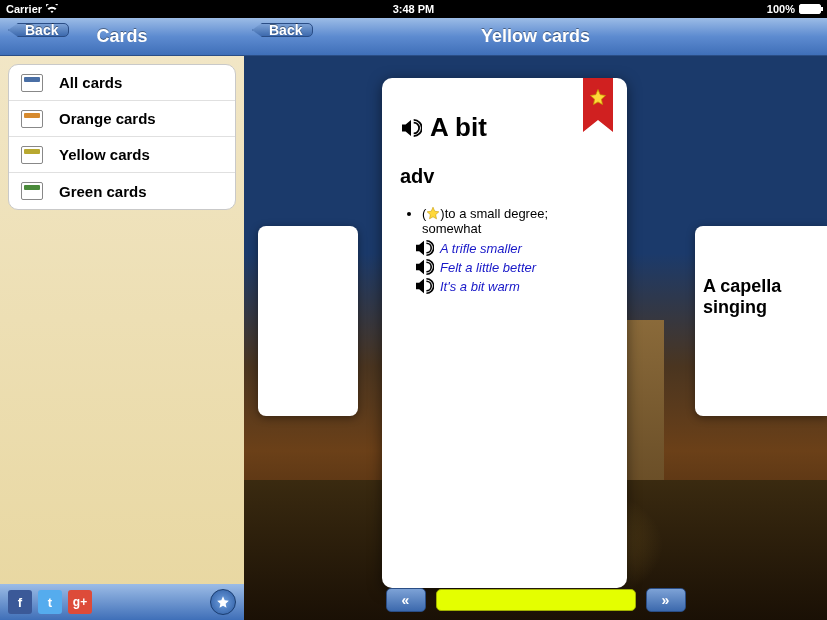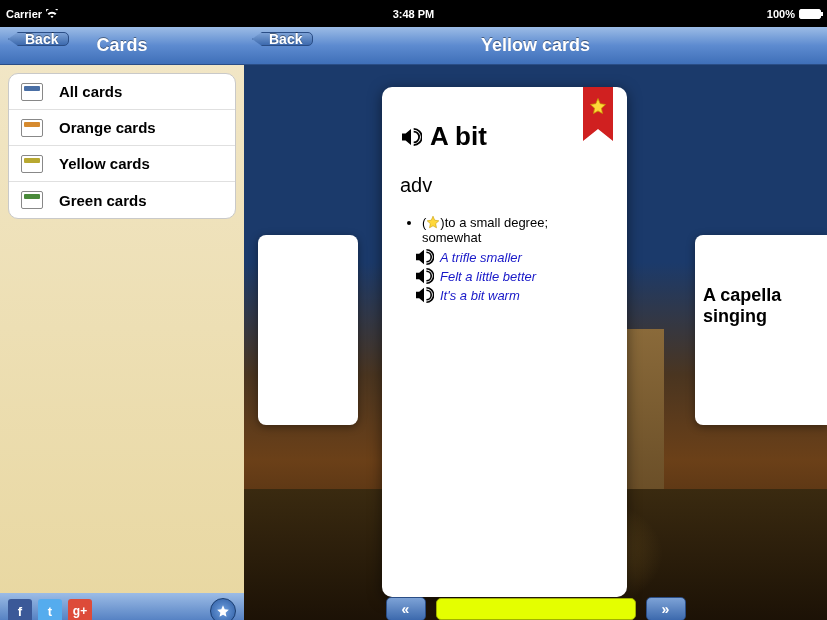--- a/index.html
+++ b/index.html
@@ -1,19 +1,19 @@
 <!DOCTYPE html>
 <html><head>
 <meta charset="utf-8">
 <style>
 * { margin: 0; padding: 0; box-sizing: border-box; }
 html, body { width: 827px; height: 620px; font-family: -apple-system, Helvetica, Arial, sans-serif; overflow: hidden; }
 
 
-.status-bar { height: 27px; background: #000; color: #fff; display: flex; align-items: center; justify-content: space-between; padding: 0 6px; font-size: 11px; font-weight: bold; }
+.status-bar { height: 18px; background: #000; color: #fff; display: flex; align-items: center; justify-content: space-between; padding: 0 6px; font-size: 11px; font-weight: bold; }
 .status-left, .status-right { display: flex; align-items: center; gap: 4px; }
 .status-center { position: absolute; left: 50%; transform: translateX(-50%); }
 .wifi-icon { width: 12px; height: 10px; }
 .battery-icon { width: 22px; height: 10px; border: 1px solid #fff; border-radius: 2px; position: relative; }
 .battery-icon::after { content: ""; position: absolute; right: -3px; top: 2px; width: 2px; height: 4px; background:#fff; }
 .battery-fill { background:#fff; height:100%; width:100%; }
 
 
 .app { display: flex; height: 602px; }
 .sidebar { width: 244px; display: flex; flex-direction: column; background: linear-gradient(#f2e7c8, #e8d7a0); }
@@ -57,21 +57,21 @@
 
 .card-prev { position:absolute; left:14px; top:170px; width:100px; height:190px; background:#fff; border-radius:8px; box-shadow:0 2px 8px rgba(0,0,0,.4); }
 .card-next { position:absolute; right:0; top:170px; width:132px; height:190px; background:#fff; border-radius:8px 0 0 8px; box-shadow:0 2px 8px rgba(0,0,0,.4); display:flex; align-items:flex-start; justify-content:center; padding:50px 8px 0; font-size:18px; font-weight:bold; }
 
 .card-main { position:absolute; left:138px; top:22px; width:245px; height:510px; background:#fff; border-radius:10px; box-shadow:0 3px 14px rgba(0,0,0,.5); padding:16px 18px; }
 .bookmark { position:absolute; right:14px; top:0; width:30px; height:54px; background:#d02020; clip-path: polygon(0 0,100% 0,100% 100%,50% 78%,0 100%); display:flex; align-items:flex-start; justify-content:center; padding-top:10px; cursor:pointer; }
 .bm-star { width:18px; height:18px; }
 .card-title-row { display:flex; align-items:center; gap:8px; margin-top:18px; }
 .speak-icon { width:22px; height:18px; cursor:pointer; }
 .card-title { font-size:26px; font-weight:900; }
-.card-pos { font-size:20px; font-weight:400; margin-top:22px; }
+.card-pos { font-size:20px; font-weight:700; margin-top:22px; }
 .def-list { margin-top:18px; padding-left:22px; }
 .def-list li { font-size:13px; list-style: disc; }
 .star-inline { display:inline-block; width:14px; height:14px; vertical-align:-2px; }
 .examples { margin-top:4px; }
 .ex-row { display:flex; align-items:flex-end; gap:6px; margin-top:3px; padding-left:14px; }
 .ex-row .speak-icon { width:20px; height:16px; }
 .ex-text { color:#1818c8; font-style:italic; font-size:13px; }
 
 
 .controls { position:absolute; bottom:8px; left:50%; transform:translateX(-50%); display:flex; align-items:center; gap:10px; }

